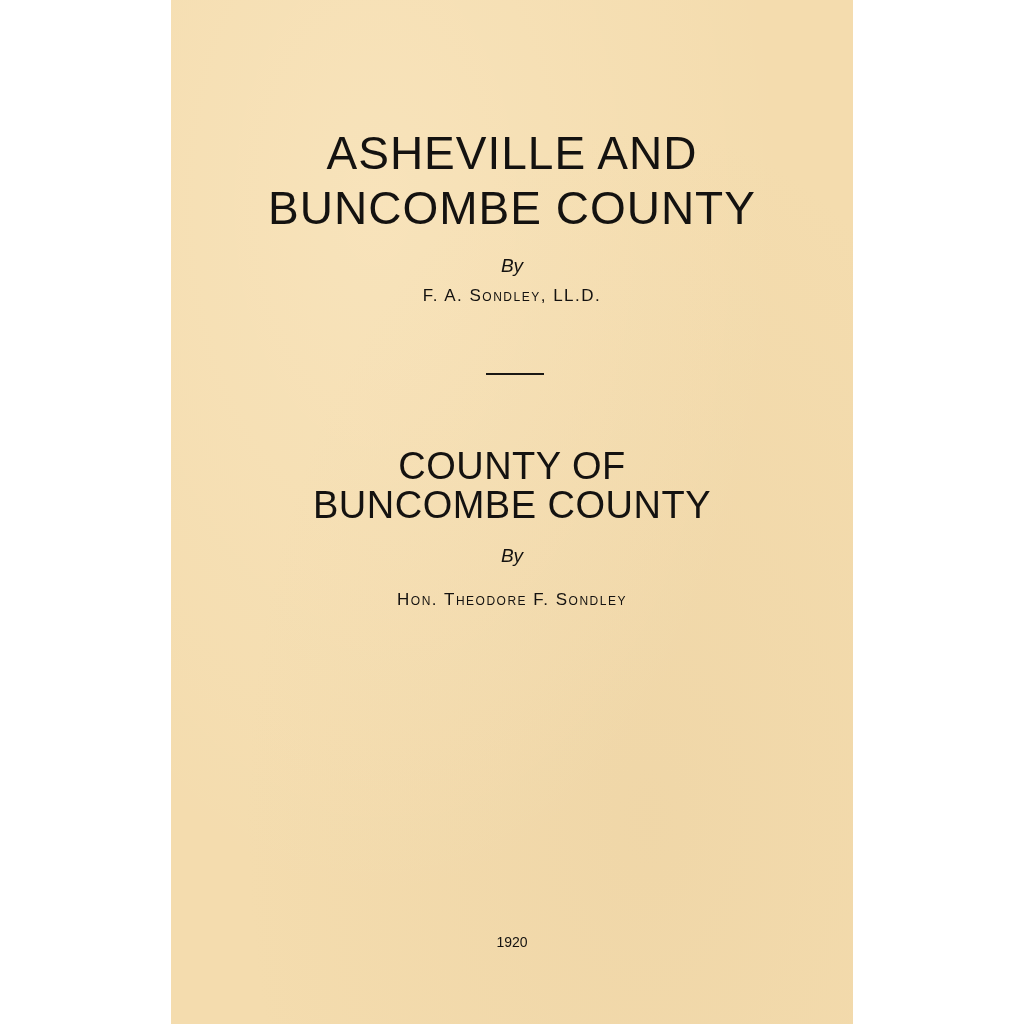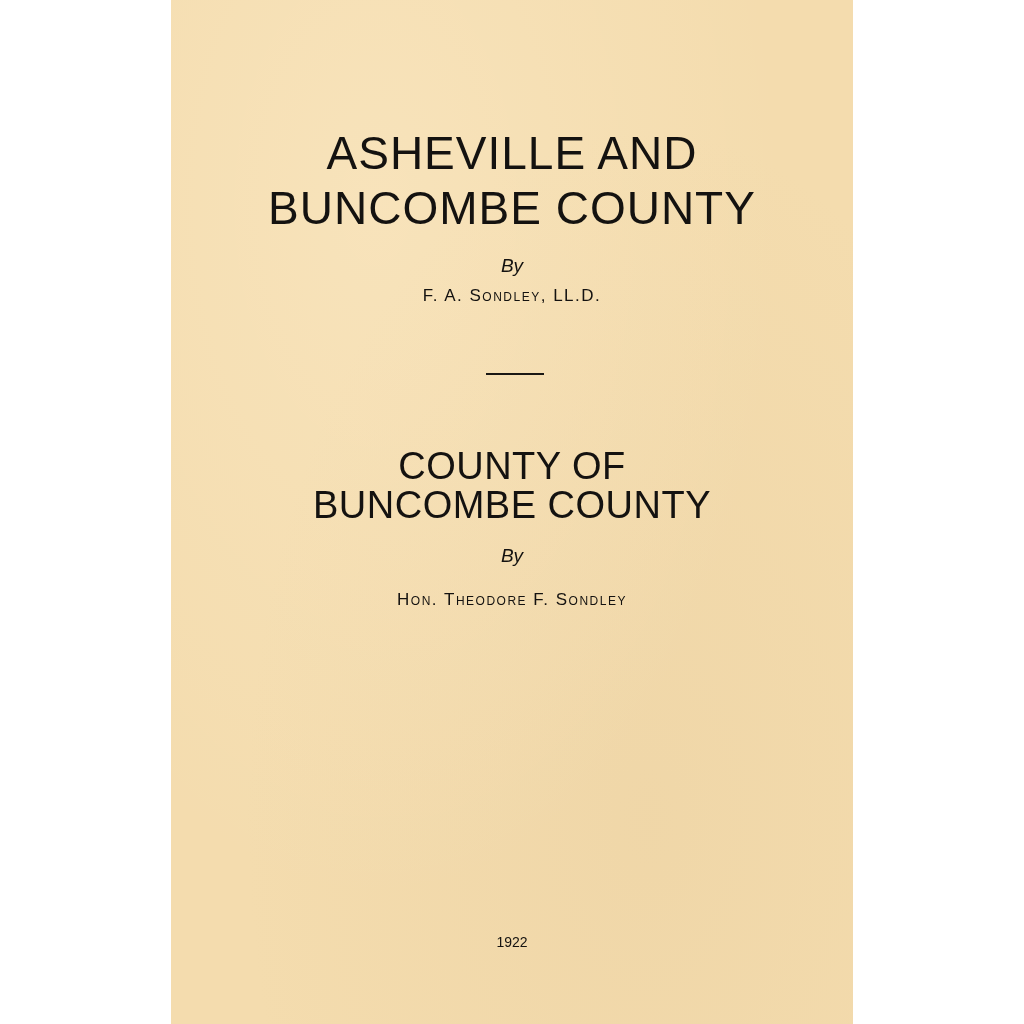--- a/index.html
+++ b/index.html
@@ -29,14 +29,14 @@
   <div class="line by" style="top:255px;">By</div>
   <div class="line author" style="top:286px;">F. A. Sondley, LL.D.</div>
 
   <div class="rule"></div>
 
   <div class="line t2" style="top:447px;">COUNTY OF</div>
   <div class="line t2" style="top:486px;">BUNCOMBE COUNTY</div>
   <div class="line by" style="top:545px;">By</div>
   <div class="line author" style="top:590px;">Hon. Theodore F. Sondley</div>
 
-  <div class="line year" style="top:934px;">1922</div>
+  <div class="line year" style="top:934px;">1920</div>
 </div>
 
 </body></html>

